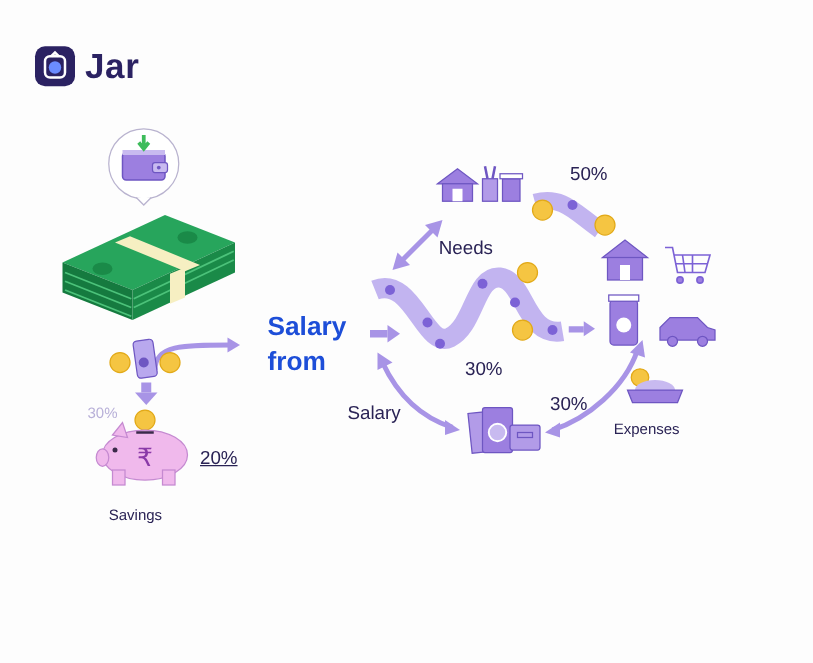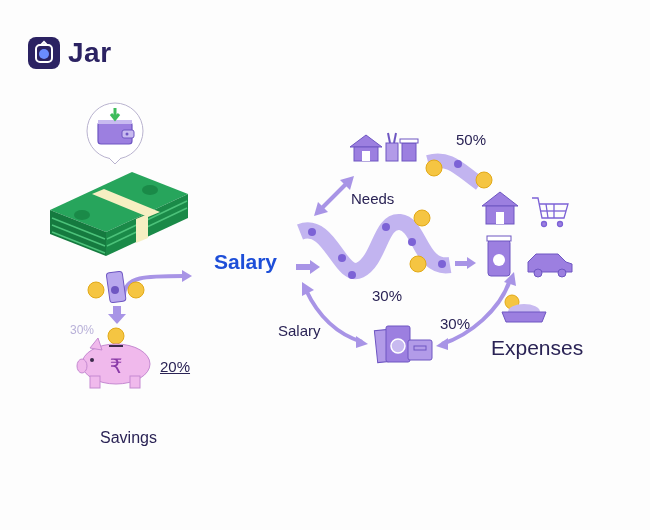--- a/index.html
+++ b/index.html
@@ -83,24 +83,25 @@
     <rect x="14" y="48" width="10" height="12" fill="#f0b9ec" stroke="#c58ad1"></rect>
     <rect x="54" y="48" width="10" height="12" fill="#f0b9ec" stroke="#c58ad1"></rect>
     <polygon points="14,20 22,10 26,22" fill="#f0b9ec" stroke="#c58ad1"></polygon>
     <ellipse cx="6" cy="38" rx="5" ry="7" fill="#f0b9ec" stroke="#c58ad1"></ellipse>
     <circle cx="16" cy="32" r="2" fill="#3a2a4a"></circle>
     <line x1="33" y1="18" x2="47" y2="18" stroke="#3a2a4a" stroke-width="2"></line>
     <text x="40" y="45" text-anchor="middle" font-size="20" fill="#8a3aa8" font-family="DejaVu Sans, sans-serif">₹</text>
   </svg>
 </div>
 <div class="abs lbl" style="left:160px;top:358px;text-decoration:underline;">20%</div>
-<div class="abs lbl" style="left:100px;top:405px;font-size:16px;margin-top:24px;">Savings</div>
+<div class="abs lbl" style="left:87px;top:405px;font-size:12px;">Savings</div>
 
 <div class="abs title" style="left:214px;top:248px;">
   <div>Salary</div>
+  <div>from</div>
 </div>
 
 <div class="abs" style="left:290px;top:130px;">
   <svg width="260" height="250" viewBox="0 0 260 250">
 
     <path d="M30 80 L58 52" stroke="#a894e6" stroke-width="4"></path>
     <polygon points="24,86 28,72 38,82" fill="#a894e6"></polygon>
     <polygon points="64,46 60,60 50,50" fill="#a894e6"></polygon>
 
     <path d="M16 160 C30 190 50 205 72 212" stroke="#a894e6" stroke-width="4" fill="none"></path>
@@ -195,13 +196,13 @@
         <circle cx="56" cy="83" r="4" fill="#9c7fe0" stroke="#6e56c2"></circle>
         <circle cx="80" cy="83" r="4" fill="#9c7fe0" stroke="#6e56c2"></circle>
       </g>
     <g>
         <circle cx="30" cy="112" r="7" fill="#f5c542" stroke="#e2a917"></circle>
         <ellipse cx="42" cy="122" rx="16" ry="8" fill="#c8baf0"></ellipse>
         <path d="M20 122 L64 122 L60 132 L24 132 Z" fill="#9c7fe0" stroke="#6e56c2"></path>
       </g>
   </svg>
 </div>
-<div class="abs lbl" style="left:491px;top:336px;font-size:21px;">Expenses</div>
+<div class="abs lbl" style="left:491px;top:336px;font-size:12px;">Expenses</div>
 
 </body></html>

